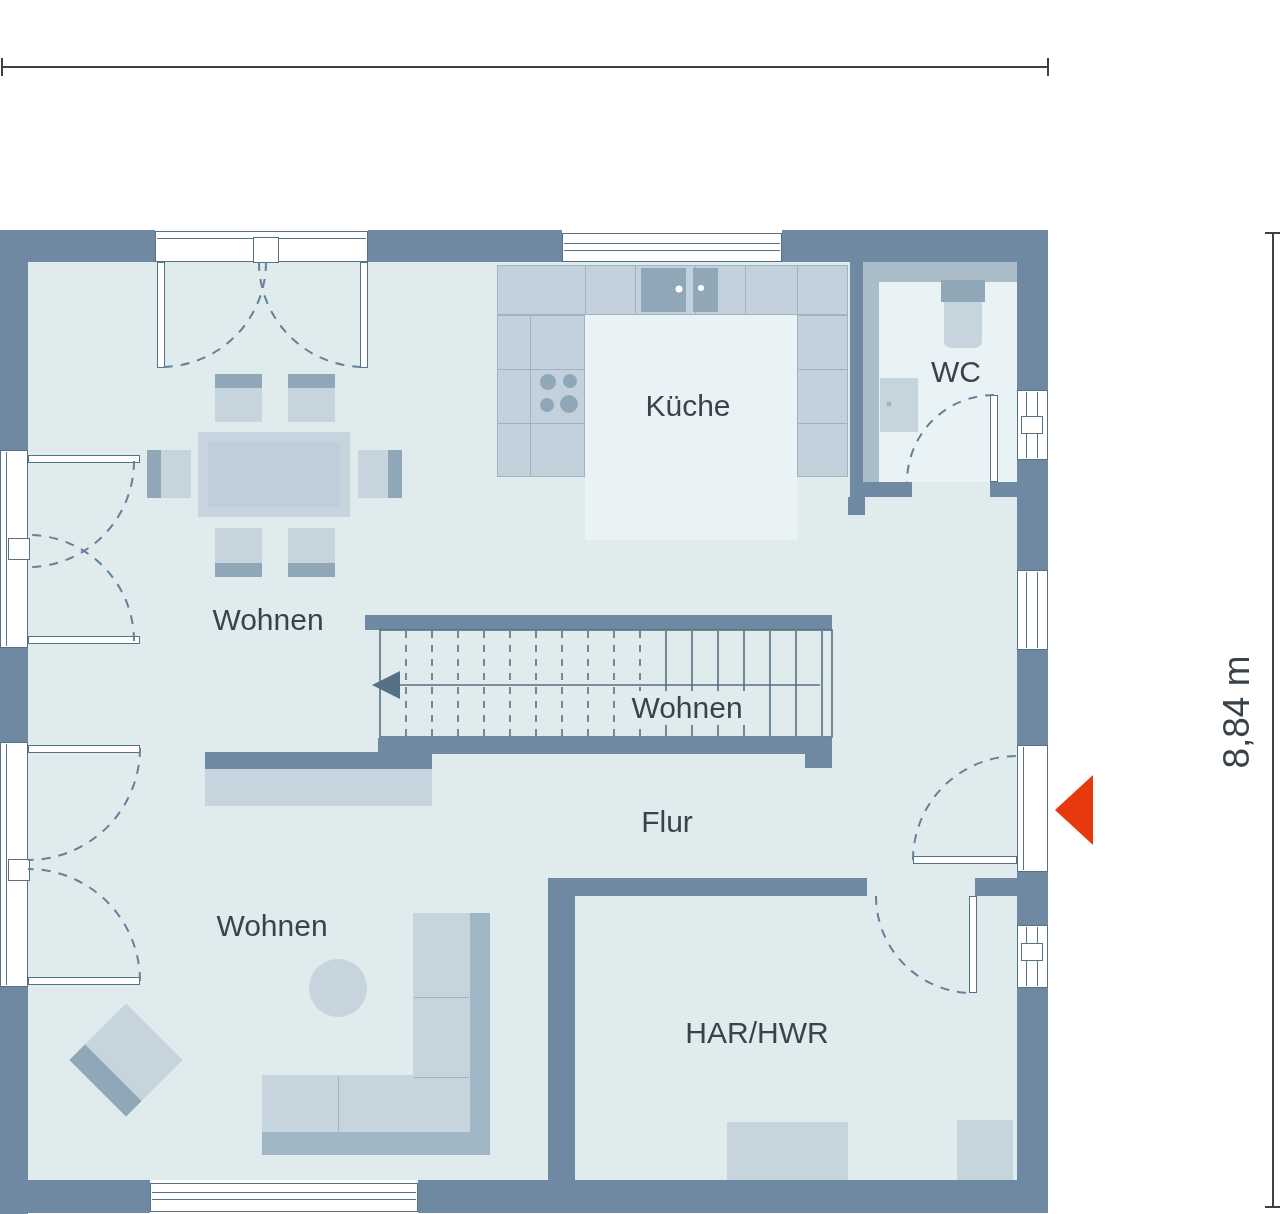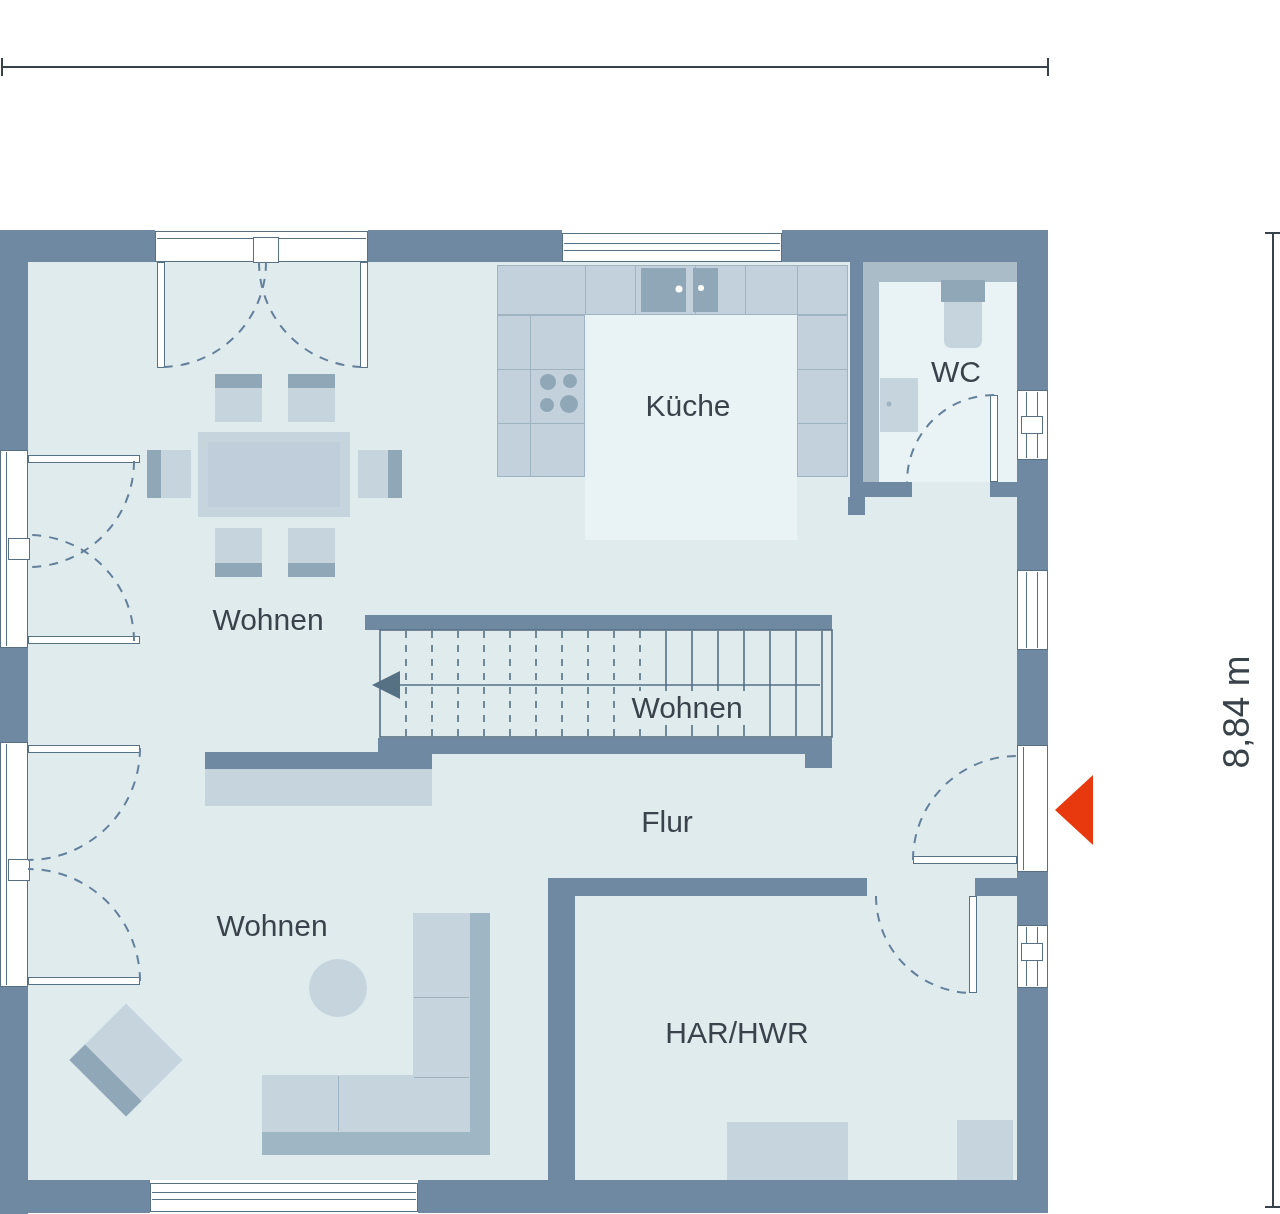--- a/index.html
+++ b/index.html
@@ -232,15 +232,15 @@
   </svg>
 
   <div class="abs dim" style="left:1116px;top:692px;width:240px;height:40px;text-align:center;transform:rotate(-90deg);">8,84 m</div>
 
   <div class="abs lbl" style="left:268px;top:620px;">Wohnen</div>
   <div class="abs lbl" style="left:688px;top:406px;">Küche</div>
   <div class="abs lbl" style="left:956px;top:372px;text-align:center;">WC</div>
   <div class="abs lbl" style="left:687px;top:708px;background:var(--floor);padding:0 8px;">Wohnen</div>
   <div class="abs lbl" style="left:667px;top:822px;">Flur</div>
   <div class="abs lbl" style="left:272px;top:926px;">Wohnen</div>
-  <div class="abs lbl" style="left:737px;top:1033px;">HAR/HWR</div>
+  <div class="abs lbl" style="left:757px;top:1033px;">HAR/HWR</div>
 
 </div>
 
 </body></html>

